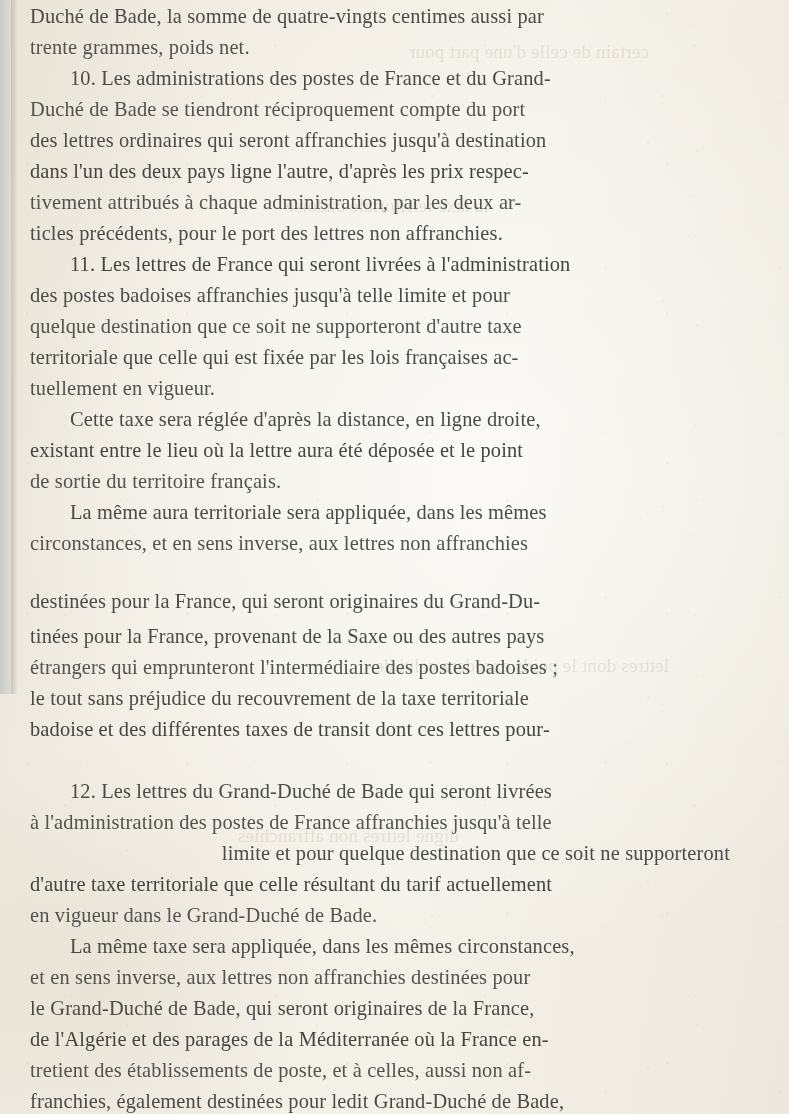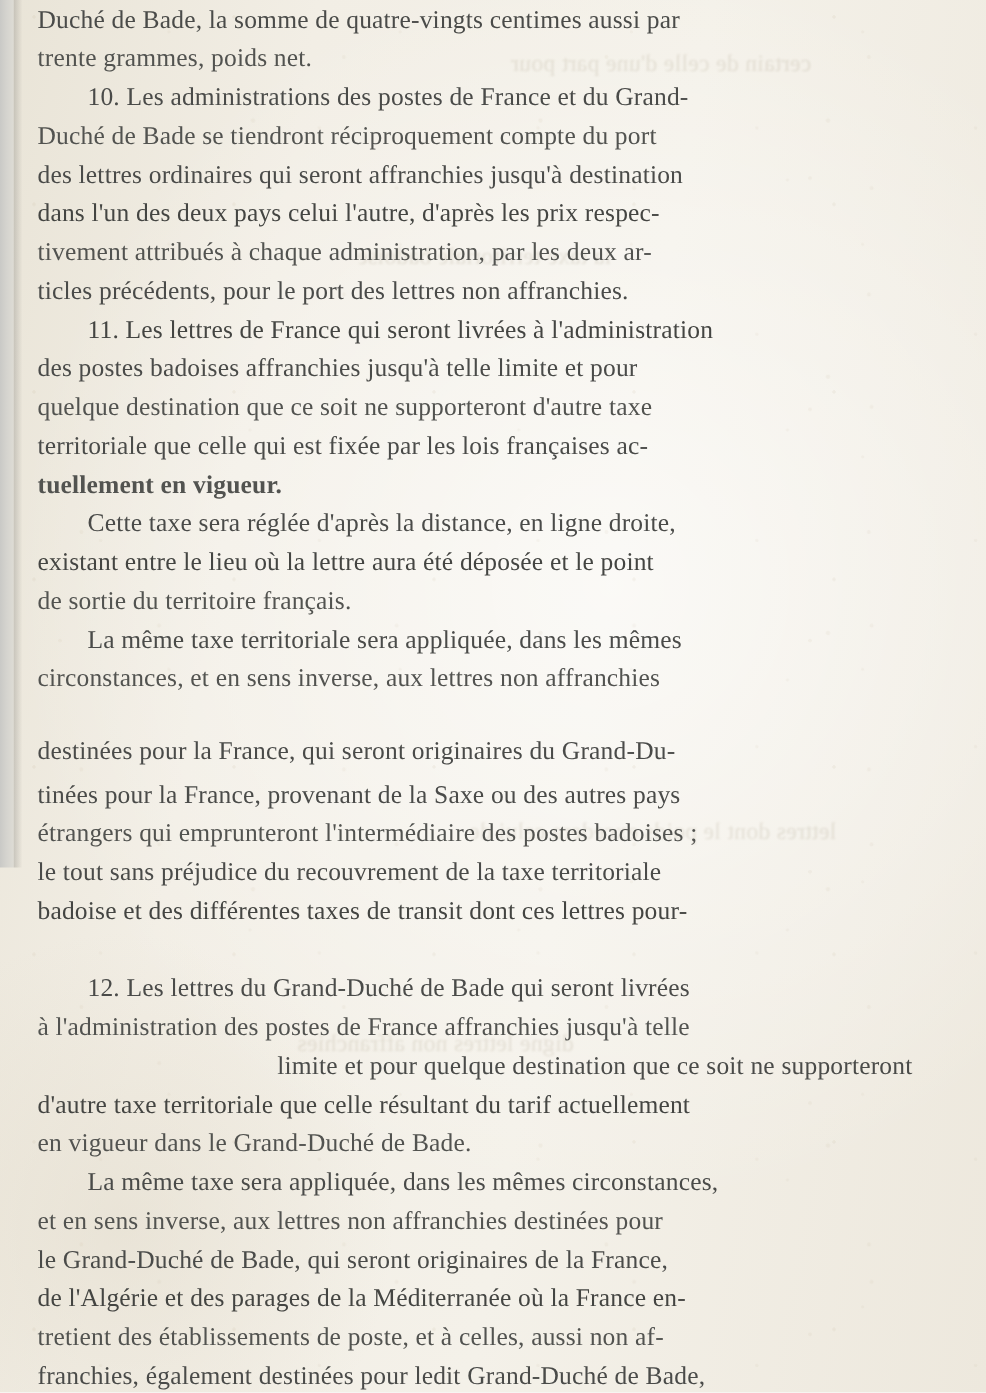--- a/index.html
+++ b/index.html
@@ -141,35 +141,35 @@
   <div class="edge-strip-shadow"></div>
 
   <div class="text-block">
 
     <div class="ln ink-a" style="top:3px;">Duché de Bade, la somme de quatre-vingts centimes aussi par</div>
     <div class="ln ink-b" style="top:34px;">trente grammes, poids net.</div>
 
     <div class="ln indent ink-a" style="top:65px;">10. Les administrations des postes de France et du Grand-</div>
     <div class="ln ink-b" style="top:96px;">Duché de Bade se tiendront réciproquement compte du port</div>
     <div class="ln ink-a" style="top:127px;">des lettres ordinaires qui seront affranchies jusqu'à destination</div>
-    <div class="ln ink-c" style="top:158px;">dans l'un des deux pays celui l'autre, d'après les prix respec-</div>
+    <div class="ln ink-c" style="top:158px;">dans l'un des deux pays ligne l'autre, d'après les prix respec-</div>
     <div class="ln ink-b" style="top:189px;">tivement attribués à chaque administration, par les deux ar-</div>
     <div class="ln ink-a" style="top:220px;">ticles précédents, pour le port des lettres non affranchies.</div>
 
     <div class="ln indent ink-c" style="top:251px;">11. Les lettres de France qui seront livrées à l'administration</div>
     <div class="ln ink-a" style="top:282px;">des postes badoises affranchies jusqu'à telle limite et pour</div>
     <div class="ln ink-b" style="top:313px;">quelque destination que ce soit ne supporteront d'autre taxe</div>
     <div class="ln ink-a" style="top:344px;">territoriale que celle qui est fixée par les lois françaises ac-</div>
-    <div class="ln ink-b" style="top:375px;font-weight:bold;">tuellement en vigueur.</div>
+    <div class="ln ink-b" style="top:375px;">tuellement en vigueur.</div>
 
     <div class="ln indent ink-a" style="top:406px;">Cette taxe sera réglée d'après la distance, en ligne droite,</div>
     <div class="ln ink-c" style="top:437px;">existant entre le lieu où la lettre aura été déposée et le point</div>
     <div class="ln ink-b" style="top:468px;">de sortie du territoire français.</div>
 
-    <div class="ln indent ink-a" style="top:499px;">La même taxe territoriale sera appliquée, dans les mêmes</div>
+    <div class="ln indent ink-a" style="top:499px;">La même aura territoriale sera appliquée, dans les mêmes</div>
     <div class="ln ink-b" style="top:530px;">circonstances, et en sens inverse, aux lettres non affranchies</div>
     <div class="ln ink-a" style="top:588px;">destinées pour la France, qui seront originaires du Grand-Du-</div>
     <div class="ln ink-a" style="top:623px;">tinées pour la France, provenant de la Saxe ou des autres pays</div>
     <div class="ln ink-b" style="top:654px;">étrangers qui emprunteront l'intermédiaire des postes badoises ;</div>
     <div class="ln ink-a" style="top:685px;">le tout sans préjudice du recouvrement de la taxe territoriale</div>
     <div class="ln ink-c" style="top:716px;">badoise et des différentes taxes de transit dont ces lettres pour-</div>
 
     <div class="ln indent ink-a" style="top:778px;">12. Les lettres du Grand-Duché de Bade qui seront livrées</div>
     <div class="ln ink-b" style="top:809px;">à l'administration des postes de France affranchies jusqu'à telle</div>
     <div class="ln ink-a" style="top:840px;text-align:right;">limite et pour quelque destination que ce soit ne supporteront</div>

